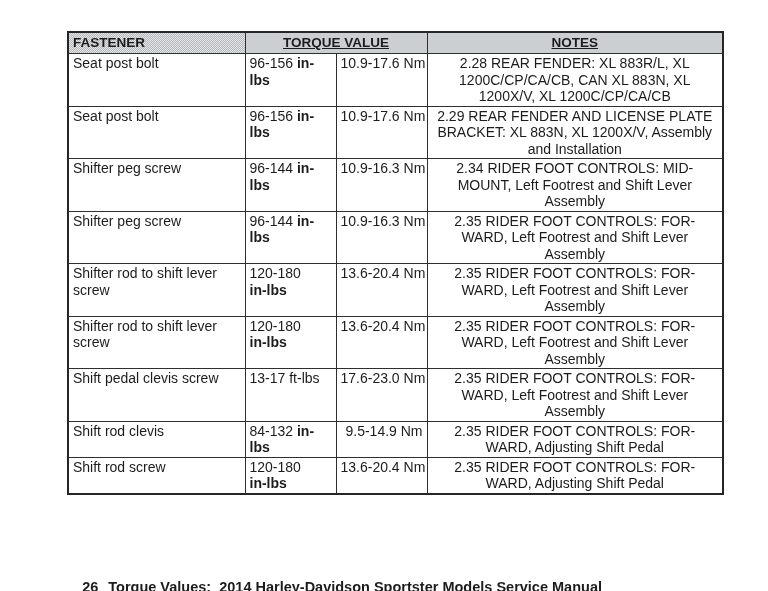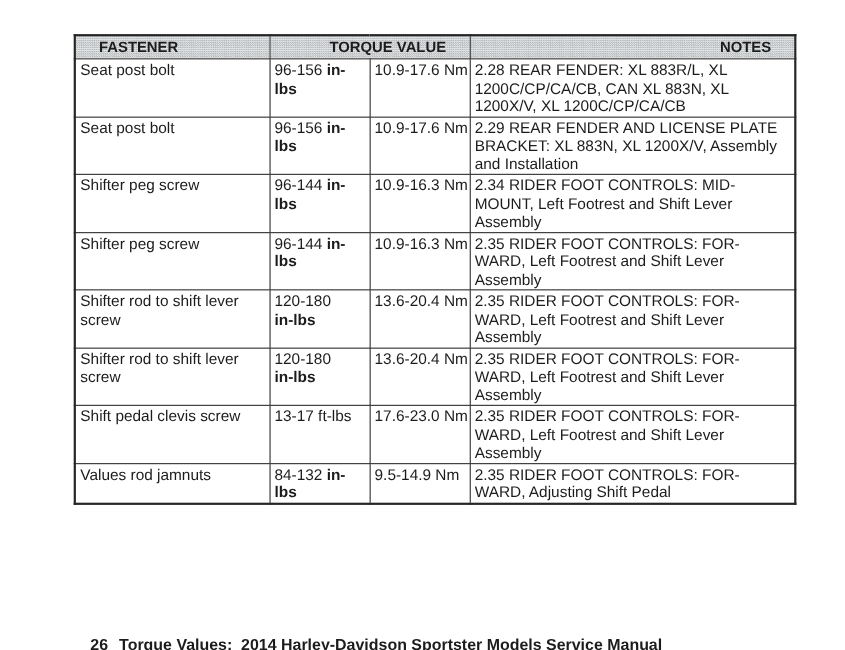--- a/index.html
+++ b/index.html
@@ -34,45 +34,45 @@
     vertical-align: top;
     font-size: 14px;
     line-height: 16.5px;
     padding: 1px 4px;
     overflow: hidden;
   }
   table.torque th {
     font-size: 13.5px;
     font-weight: bold;
     line-height: 16px;
-    padding: 2px 21px;
+    padding: 2px 4px;
     
     background-color: #e4e6e7;
     background-image: conic-gradient(#b4b7ba 25%, transparent 0 50%, #b4b7ba 0 75%, transparent 0);
     background-size: 2px 2px;
   }
   th.th-fastener { text-align: left; }
-  th.th-torque, th.th-notes { text-align: right; }
+  th.th-torque, th.th-notes { text-align: center; text-decoration: underline; }
   td.fastener {
     text-align: left;
     white-space: pre-line;
   }
   td.torque-imperial {
     text-align: left;
     white-space: pre-line;
   }
   td.torque-metric {
-    text-align: left;
+    text-align: right;
     white-space: nowrap;
     padding-left: 1px;
     padding-right: 1px;
     margin-left: 23px;
   }
   td.notes {
-    text-align: left;
+    text-align: center;
     white-space: pre-line;
     padding-right: 1px;
   }
   .b { font-weight: bold; }
   .footer {
     position: absolute;
     left: 66px;
     top: 562px;
     font-weight: bold;
     font-size: 14.5px;
@@ -151,23 +151,31 @@
 WARD, Left Footrest and Shift Lever Assembly</td>
         </tr>
         <tr>
           <td class="fastener">Shift pedal clevis screw</td>
           <td class="torque-imperial"><span>13-17</span> <span>ft-lbs</span></td>
           <td class="torque-metric">17.6-23.0 Nm</td>
           <td class="notes">2.35 RIDER FOOT CONTROLS: FOR-
 WARD, Left Footrest and Shift Lever Assembly</td>
         </tr>
         <tr>
-          <td class="fastener">Values rod jamnuts</td>
+          <td class="fastener">Shift rod clevis</td>
           <td class="torque-imperial"><span>84-132</span> <span class="b">in-lbs</span></td>
           <td class="torque-metric">9.5-14.9 Nm</td>
+          <td class="notes">2.35 RIDER FOOT CONTROLS: FOR-
+WARD, Adjusting Shift Pedal</td>
+        </tr>
+        <tr>
+          <td class="fastener">Shift rod screw</td>
+          <td class="torque-imperial"><span>120-180</span>
+<span class="b">in-lbs</span></td>
+          <td class="torque-metric">13.6-20.4 Nm</td>
           <td class="notes">2.35 RIDER FOOT CONTROLS: FOR-
 WARD, Adjusting Shift Pedal</td>
         </tr>
       </tbody>
   </table>
 
   <div class="footer">
     <span class="footer-page-number">26</span><span class="footer-title">Torque Values:  2014 Harley-Davidson Sportster Models Service Manual</span>
   </div>
 

